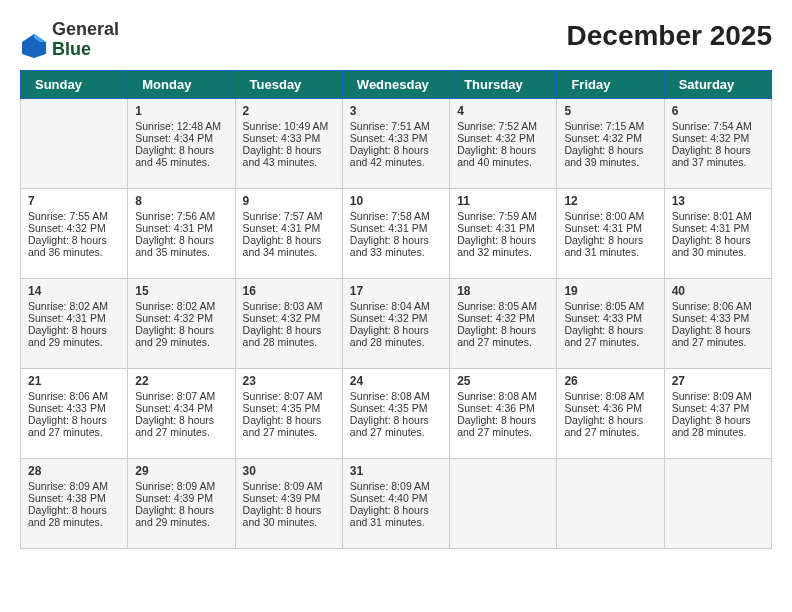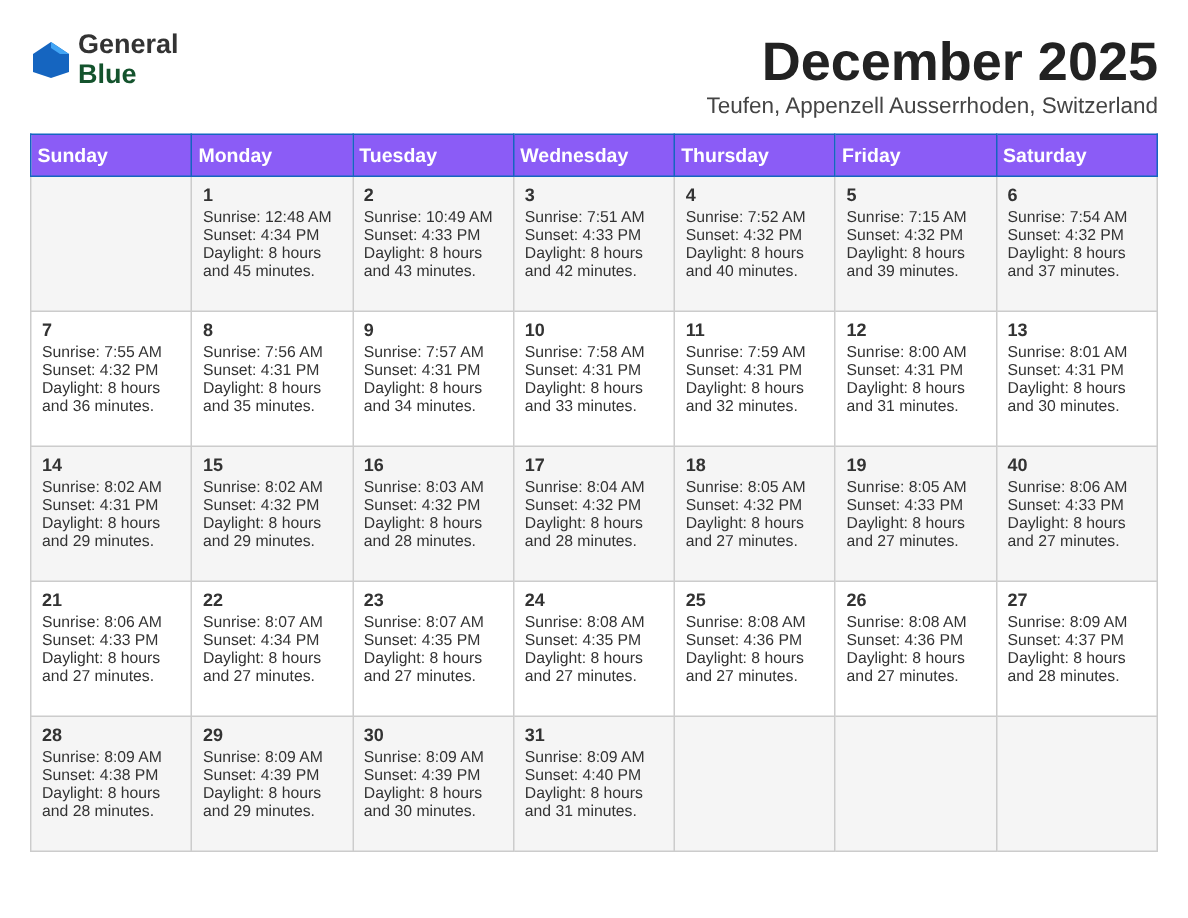--- a/index.html
+++ b/index.html
@@ -11,56 +11,56 @@
       padding: 20px;
     }
     .header {
       display: flex;
       justify-content: space-between;
       align-items: flex-start;
       margin-bottom: 10px;
     }
     .logo {
       display: flex;
-      align-items: center;
+      align-items: flex-end;
       gap: 4px;
     }
     .logo-text {
       font-size: 18px;
       font-weight: bold;
       line-height: 1.1;
     }
     .logo-general { color: #333; }
     .logo-blue { color: #14532d; }
     .logo-icon {
       width: 28px;
       height: 28px;
     }
     .title-block {
       text-align: right;
     }
     .month-title {
-      font-size: 36px;
+      font-size: 28px;
       font-weight: bold;
       color: #222;
     }
     .location {
       font-size: 15px;
       color: #444;
     }
     table {
       width: 100%;
       border-collapse: collapse;
       table-layout: fixed;
     }
     thead th {
-      background-color: #8b5cf6;
+      background-color: #0f766e;
       color: #fff;
       text-align: left;
-      padding: 6px 4px;
+      padding: 6px 14px;
       font-size: 13px;
       font-weight: bold;
       border: 1px solid #1565C0;
     }
     tbody td {
       vertical-align: top;
       border: 1px solid #ccc;
       padding: 5px 7px;
       font-size: 10.5px;
       color: #333;
@@ -91,21 +91,20 @@
       <polygon points="14,2 26,10 26,22 14,26 2,22 2,10" fill="#1565C0"></polygon>
       <polygon points="14,2 26,10 20,10 14,6" fill="#42A5F5"></polygon>
     </svg>
     <div class="logo-text">
       <span class="logo-general">General</span><br>
       <span class="logo-blue">Blue</span>
     </div>
   </div>
   <div class="title-block">
     <div class="month-title">December 2025</div>
-    <div class="location">Teufen, Appenzell Ausserrhoden, Switzerland</div>
   </div>
 </div>
 
 <table>
   <thead>
     <tr>
     <th>Sunday</th>
         <th>Monday</th>
         <th>Tuesday</th>
         <th>Wednesday</th>

